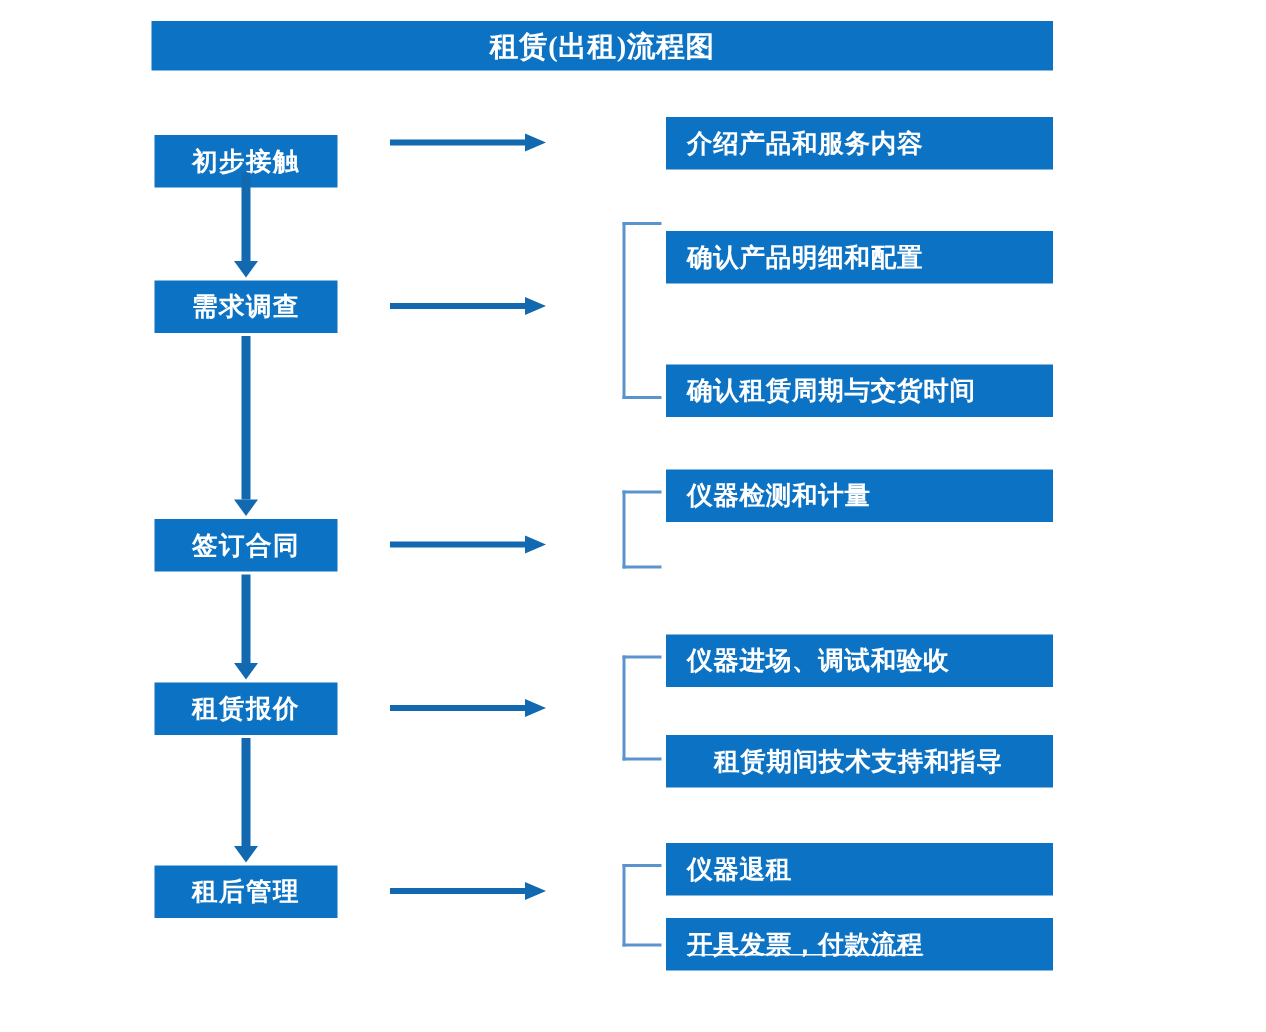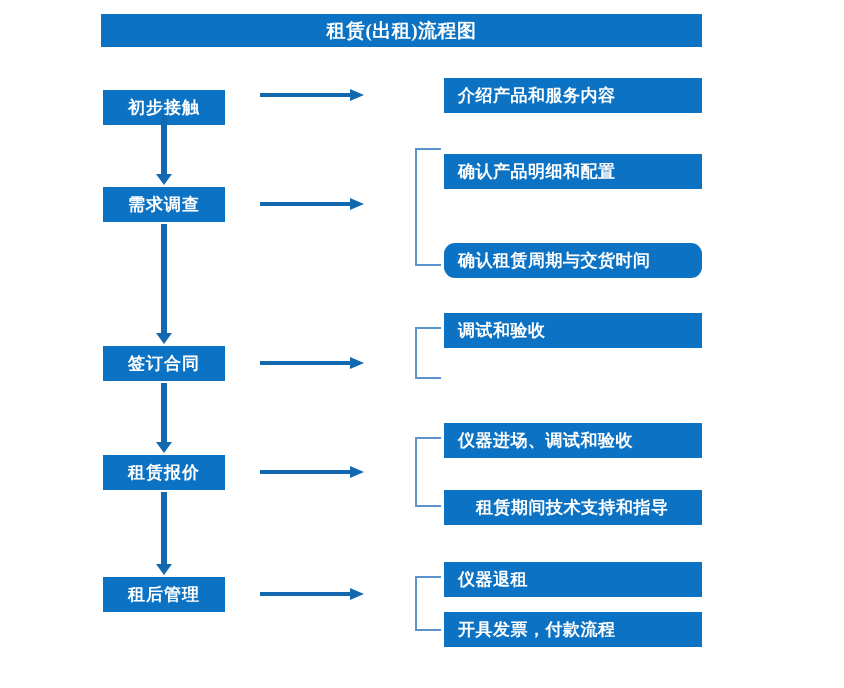--- a/index.html
+++ b/index.html
@@ -175,20 +175,20 @@
       <div class="head"></div>
   </div>
 
   <div class="bracket" style="top:148px; height:118px;"></div>
   <div class="bracket" style="top:327px; height:52px;"></div>
   <div class="bracket" style="top:437px; height:70px;"></div>
   <div class="bracket" style="top:576px; height:55px;"></div>
 
   <div class="box detail-box" style="top:78px;">介绍产品和服务内容</div>
   <div class="box detail-box" style="top:134px;margin-top:20px;">确认产品明细和配置</div>
-  <div class="box detail-box" style="top:243px;border-radius:11px;">确认租赁周期与交货时间</div>
-  <div class="box detail-box" style="top:313px;">调试和验收</div>
+  <div class="box detail-box" style="top:243px;">确认租赁周期与交货时间</div>
+  <div class="box detail-box" style="top:313px;">仪器检测和计量</div>
   <div class="box detail-box" style="top:423px;">仪器进场、调试和验收</div>
   <div class="box detail-box" style="top:490px;padding-left:32px;">租赁期间技术支持和指导</div>
   <div class="box detail-box" style="top:562px;">仪器退租</div>
-  <div class="box detail-box" style="top:612px;">开具发票，付款流程</div>
+  <div class="box detail-box" style="top:612px;text-decoration:underline;">开具发票，付款流程</div>
 
 </div>
 
 </body></html>

